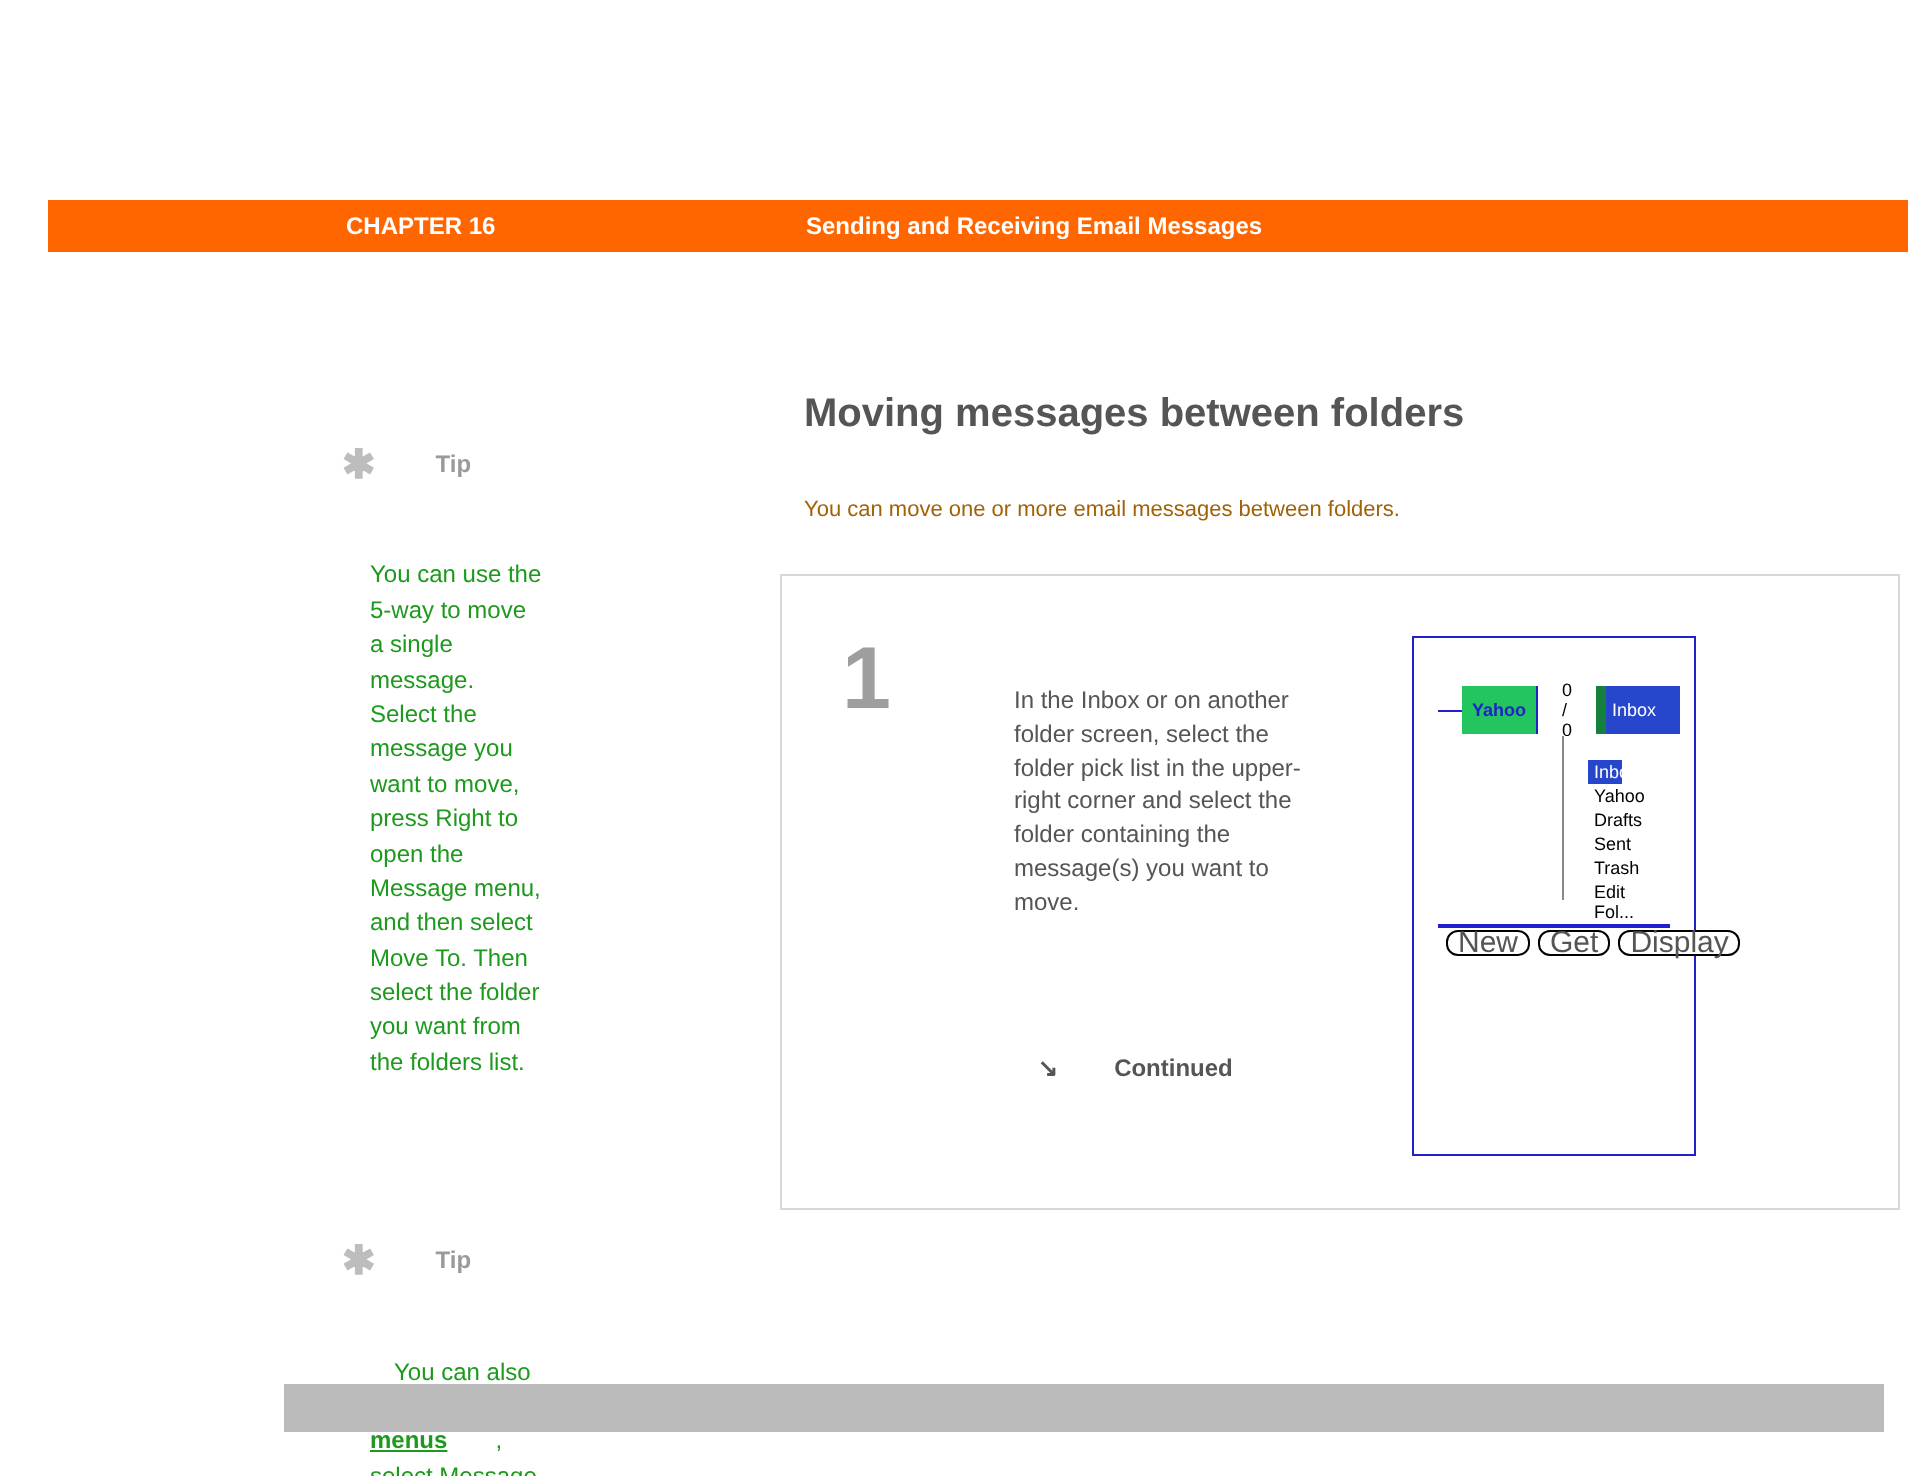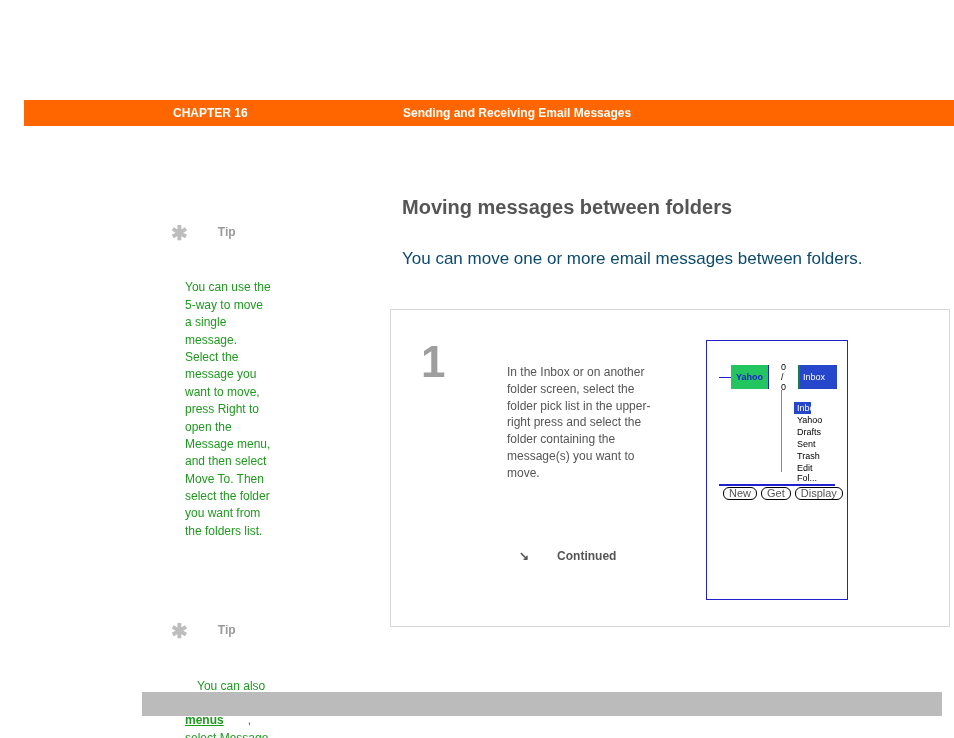--- a/index.html
+++ b/index.html
@@ -10,39 +10,39 @@
   .chapter { width: 230px; }
   .chapter-title { }
   .sidebar { position: absolute; left: 99px; top: 152px; width: 185px; }
   .tip-block { margin-bottom: 22px; font-size: 12px; line-height: 1.45; }
   .tip-head { display: flex; align-items: center; gap: 6px; color: #9a9a9a; font-weight: bold; margin-bottom: 2px; }
   .asterisk { font-size: 20px; line-height: 12px; color: #bdbdbd; }
   .tip-body { color: #1d9a1d; margin-left: 26px; }
   .tip-link { color: #1d9a1d; font-weight: bold; text-decoration: underline; }
   .main { position: absolute; left: 354px; top: 148px; width: 556px; }
   h2 { font-size: 20px; color: #555; margin-bottom: 6px; }
-  .intro { font-size: 17px; color: #0c4a6e; margin-bottom: 28px; }
+  .intro { font-size: 11px; color: #a16207; margin-bottom: 14px; }
   .step-box { border: 1px solid #d7d7d7; width: 560px; padding: 18px 18px 14px 18px; display: flex; gap: 22px; }
   .step-number { font-size: 44px; font-weight: bold; color: #9e9e9e; line-height: 1; width: 40px; }
   .step-content { flex: 1; display: flex; gap: 18px; }
   .step-text-col { width: 205px; font-size: 12px; color: #555; line-height: 1.4; display: flex; flex-direction: column; justify-content: space-between; }
   .continued { margin-top: 30px; font-weight: bold; color: #555; display: flex; align-items: center; gap: 4px; font-size: 12px; }
   .arrow-icon { font-size: 12px; transform: rotate(0deg); }
   
   .device { width: 142px; border: 1px solid #2020cc; background: #fff; font-family: Verdana, sans-serif; font-size: 9px; }
   .dev-header { display: flex; height: 14px; border-bottom: 1px solid #2020cc; }
   .dev-h-left { width: 38px; background: #22c55e; color: #2020cc; font-weight: bold; border-right: 1px solid #2020cc; display:flex; align-items:center; justify-content:center; }
-  .dev-h-mid { flex: 1; background: #fff; color:#000; display:flex; align-items:center; justify-content:center; border-right: 2px solid #15803d;}
+  .dev-h-mid { flex: 1; background: #fff; color:#000; display:flex; align-items:center; justify-content:center; border-right: 5px solid #15803d;}
   .dev-h-right { width: 42px; background: #2646cc; color: #fff; display:flex; align-items:center; padding-left:3px; }
   .dev-body { display: flex; height: 106px; }
   .dev-msgs { flex: 1; }
   .dev-menu { width: 42px; border-left: 1px solid #888; background: #fff; }
   .dev-menu div { padding: 1px 3px; border-bottom: 0px solid #ccc; color:#000; }
   .dev-footer { height: 16px; border-top: 2px solid #2020cc; display:flex; align-items:center; gap:4px; padding: 0 4px; }
-  .dev-btn { border: 1px solid #000; border-radius: 6px; padding: 0 5px; font-size: 11px; background:#fff; line-height:11px; }
+  .dev-btn { border: 1px solid #000; border-radius: 6px; padding: 0 5px; font-size: 15px; background:#fff; line-height:11px; }
   .footer-rule { position: absolute; left: 118px; top: 668px; width: 800px; height: 1px; background: #bbb; }
   .footer { position: absolute; left: 118px; top: 676px; width: 800px; display: flex; justify-content: space-between; font-size: 11px; color: #888; }
   .footer-left b { color: #666; }
 </style>
 </head>
 <body>
 
 <div class="page">
   <div class="orange-bar">
     <div class="orange-inner">
@@ -70,21 +70,21 @@
     </div>
   </div>
 
   <div class="main">
     <h2>Moving messages between folders</h2>
     <p class="intro">You can move one or more email messages between folders.</p>
     <div class="step-box">
       <div class="step-number">1</div>
       <div class="step-content">
         <div class="step-text-col">
-          <div>In the Inbox or on another folder screen, select the folder pick list in the upper-right press and select the folder containing the message(s) you want to move.</div>
+          <div>In the Inbox or on another folder screen, select the folder pick list in the upper-right corner and select the folder containing the message(s) you want to move.</div>
           <div class="continued">
             <span class="arrow-icon">↘</span>
             <span>Continued</span>
           </div>
         </div>
         <div class="device">
           <div class="dev-header">
             <div class="dev-h-left">Yahoo</div>
             <div class="dev-h-mid">0 / 0</div>
             <div class="dev-h-right">Inbox</div>

